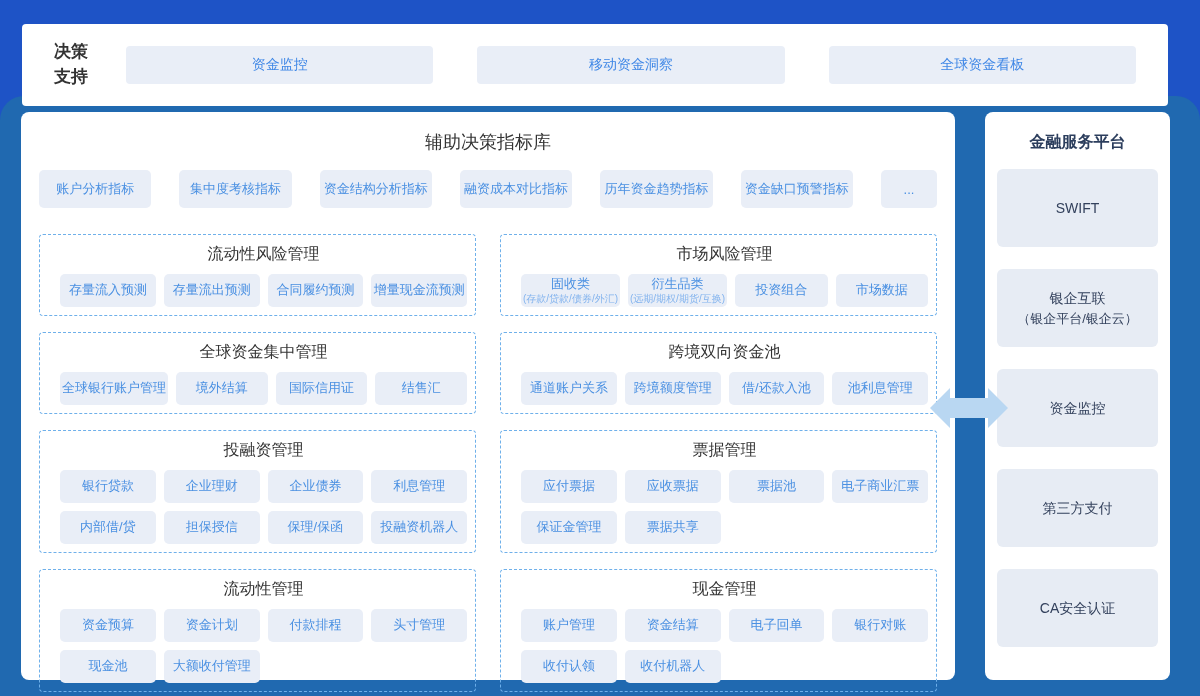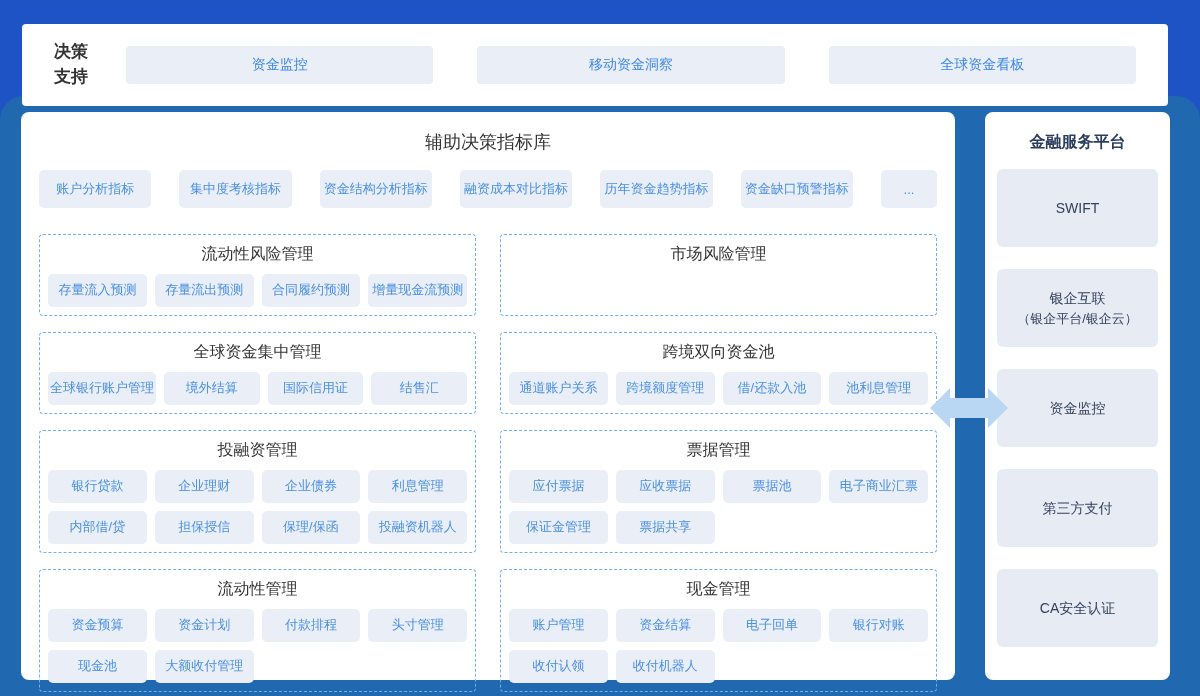--- a/index.html
+++ b/index.html
@@ -49,21 +49,21 @@
     color: #4a90e2; font-size: 13px; font-family: inherit;
     display: flex; align-items: center; justify-content: center; cursor: pointer;
     white-space: nowrap;
   }
   .indicator-chip:last-child { flex: 0.5; }
   .sections-grid {
     display: grid; grid-template-columns: 1fr 1fr; column-gap: 24px; row-gap: 16px;
   }
   .section {
     border: 1px dashed #6fb0ea; border-radius: 4px;
-    padding: 9px 8px 8px 8px;
+    padding: 9px 8px 8px 20px;
   }
   .section-title {
     text-align: center; font-size: 16px; color: #333333; font-weight: 500;
     margin-bottom: 9px;
   }
   .chips { display: grid; gap: 8px; grid-template-columns: repeat(4, 1fr); }
   .chips[data-cols="3"] { grid-template-columns: repeat(4, 1fr); }
   .chip {
     min-height: 33px; background: #e9eef7; border: none; border-radius: 5px;
     display: flex; flex-direction: column; align-items: center; justify-content: center;
@@ -154,20 +154,42 @@
 
             <button class="chip">
               <span class="chip-label">增量现金流预测</span>
 
             </button>
           </div>
       </div>
 
       <div class="section">
         <div class="section-title">市场风险管理</div>
+        <div class="chips" data-cols="4">
+
+            <button class="chip">
+              <span class="chip-label">固收类</span>
+              <span class="chip-sub">(存款/贷款/债券/外汇)</span>
+            </button>
+
+            <button class="chip">
+              <span class="chip-label">衍生品类</span>
+              <span class="chip-sub">(远期/期权/期货/互换)</span>
+            </button>
+
+            <button class="chip">
+              <span class="chip-label">投资组合</span>
+
+            </button>
+
+            <button class="chip">
+              <span class="chip-label">市场数据</span>
+
+            </button>
+          </div>
       </div>
 
       <div class="section">
         <div class="section-title">全球资金集中管理</div>
         <div class="chips" data-cols="4">
 
             <button class="chip">
               <span class="chip-label">全球银行账户管理</span>
 
             </button>

